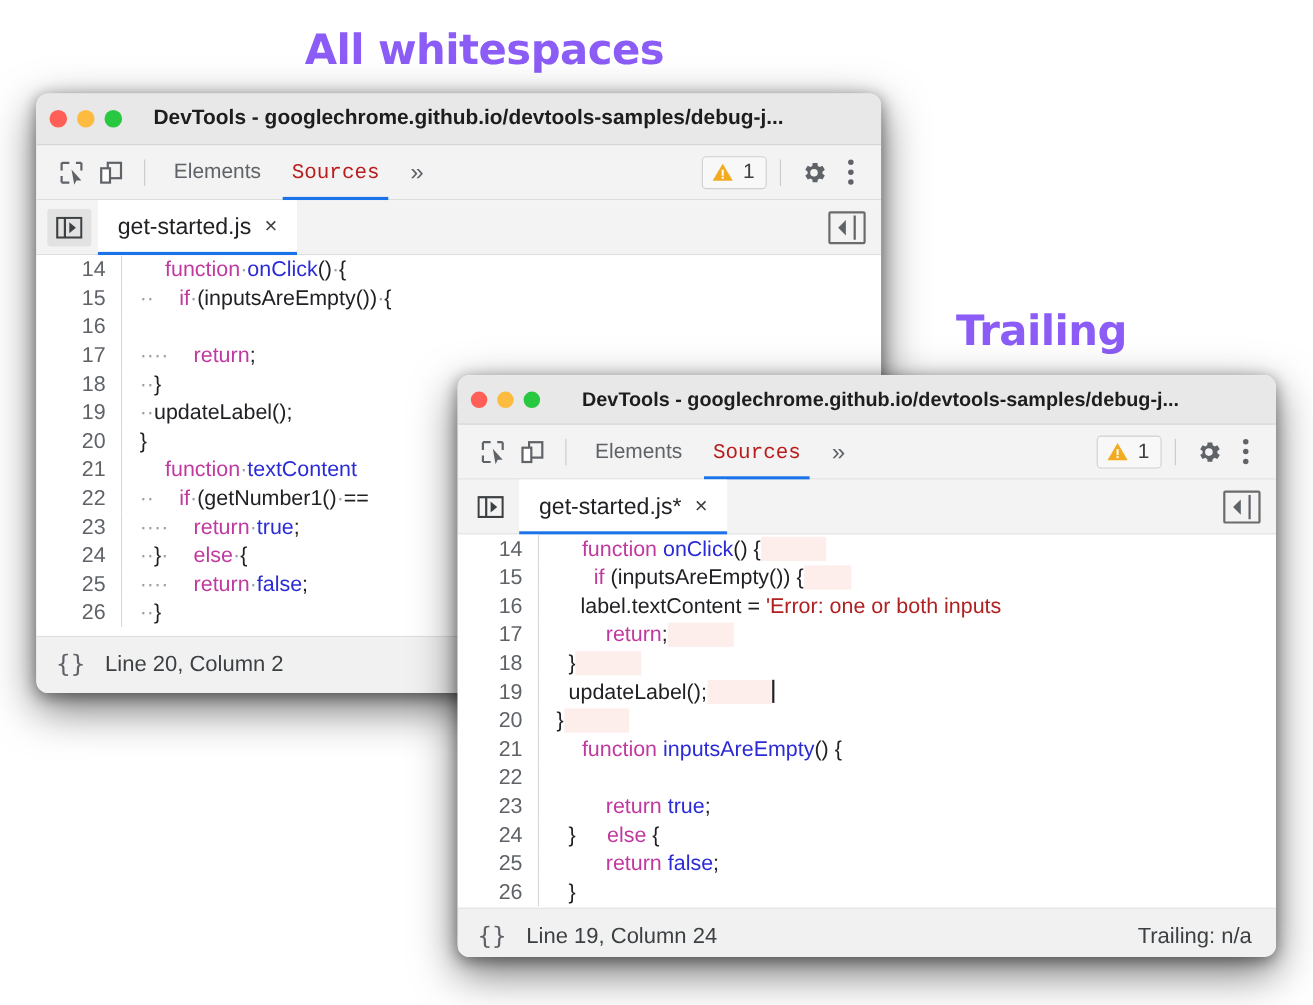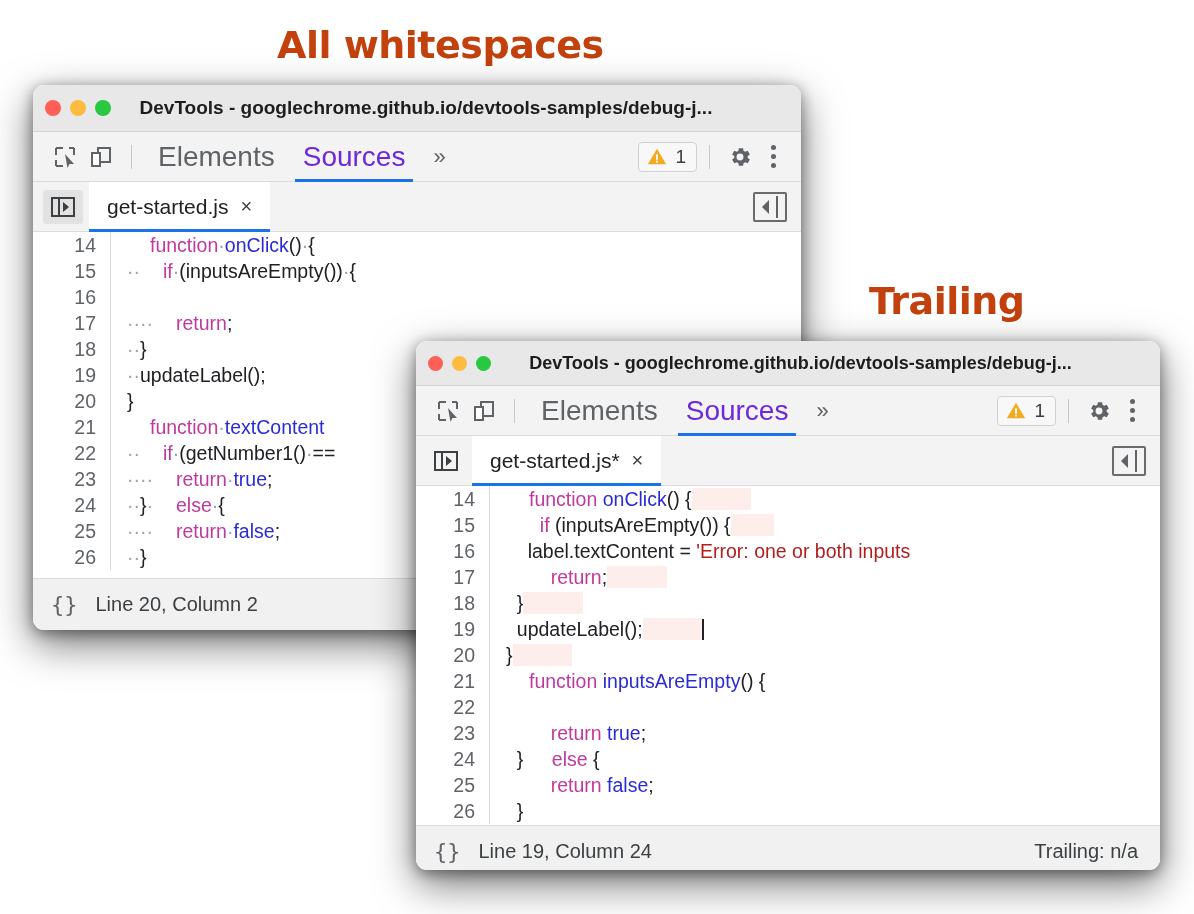--- a/index.html
+++ b/index.html
@@ -9,21 +9,21 @@
     font-family: "Liberation Sans", sans-serif;
     overflow: hidden;
   }
   #stage { position: relative; width: 1194px; height: 914px; }
 
   
   .annot {
     position: absolute;
     font-family: "DejaVu Sans", sans-serif;
     font-weight: bold;
-    color: #c2410c;
+    color: #8b5cf6;
     font-size: 38px;
     letter-spacing: -0.5px;
     white-space: nowrap;
   }
   #annot-all { left: 277px; top: 23px; }
   #annot-trailing { left: 869px; top: 279px; }
 
   
   .win {
     position: absolute;
@@ -76,31 +76,31 @@
     gap: 0;
   }
   .tb-icon {
     width: 36px; height: 34px;
     display: flex; align-items: center; justify-content: center;
     cursor: pointer;
   }
   .vsep { width: 1px; height: 24px; background: #c9c9c9; margin: 0 12px; }
   .panel-tabs { display: flex; align-items: flex-end; height: 50px; }
   .panel-tab {
-    font-size: 28px;
+    font-size: 19px;
     color: #5f6368;
     padding: 0 14px;
     height: 50px;
     display: flex; align-items: center;
     position: relative;
     cursor: pointer;
     white-space: nowrap;
     text-align: right;
   }
-  .panel-tab.active { color: #6d28d9; }
+  .panel-tab.active { color: #b91c1c; font-family: Liberation Mono, monospace; }
   .panel-tab.active::after {
     content: "";
     position: absolute; left: 6px; right: 6px; bottom: 0;
     height: 3px; background: #1a73e8;
   }
   .chev { font-size: 22px; color: #5f6368; padding: 0 14px; cursor: pointer; }
   .spacer { flex: 1; }
   .warn-badge {
     display: flex; align-items: center; gap: 7px;
     border: 1px solid #d0d0d0; border-radius: 4px;

